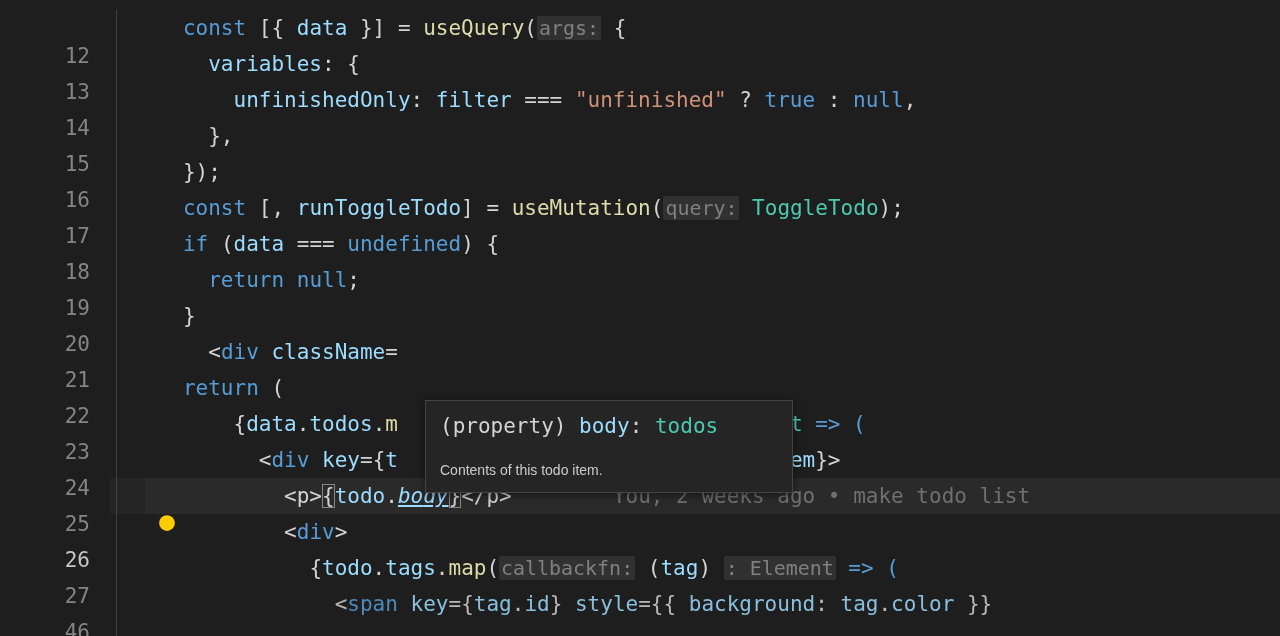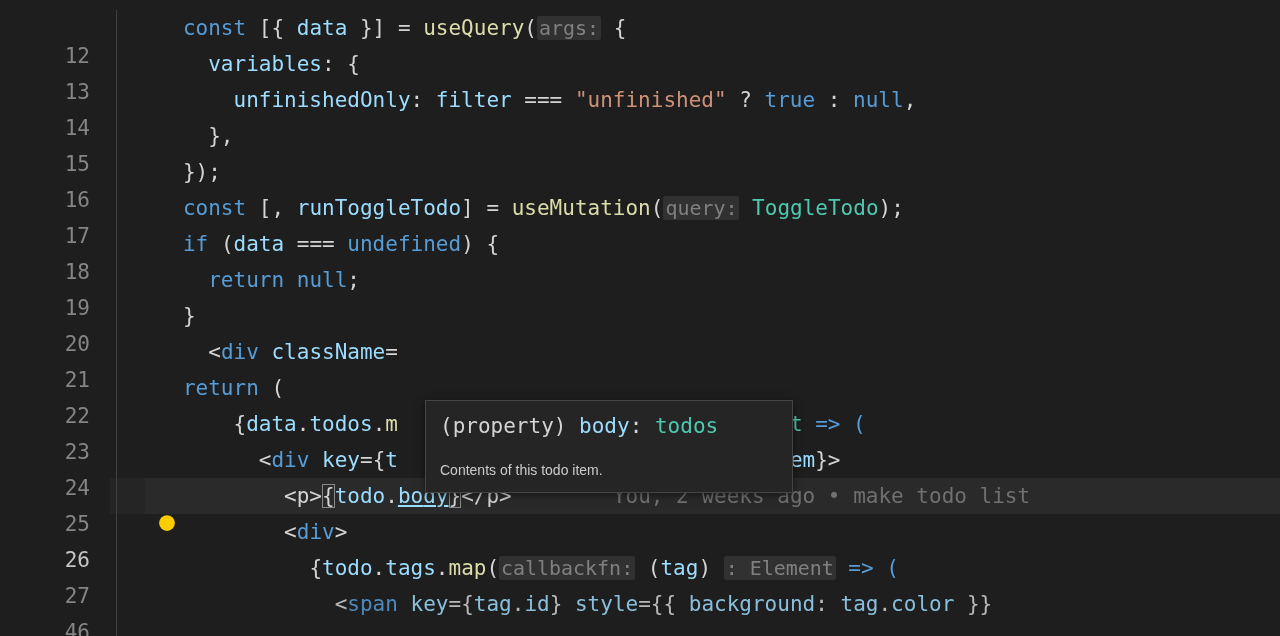--- a/index.html
+++ b/index.html
@@ -78,21 +78,21 @@
     .var { color: #9cdcfe; }
     .type { color: #4ec9b0; }
     .str { color: #ce9178; }
     .op { color: #d4d4d4; }
     .punc { color: #d4d4d4; }
     .jsx { color: #569cd6; }
     .attr { color: #9cdcfe; }
     .prop { color: #9cdcfe; }
     .codelens { color: #707070; }
     .codelens-dot { color: #707070; }
-    .underline { text-decoration: underline; }
+    .underline { text-decoration: underline; font-style: italic; }
     .sel {
       position: relative;
     }
     .sel::after {
       content: "";
       position: absolute;
       left: 0; right: 0; top: 2px; bottom: 2px;
       background: rgba(120,130,150,0.4);
       z-index: -1;
     }

